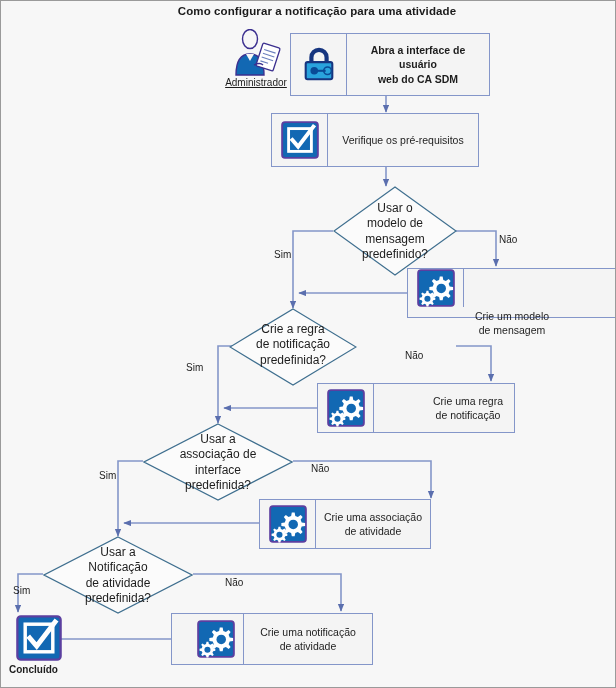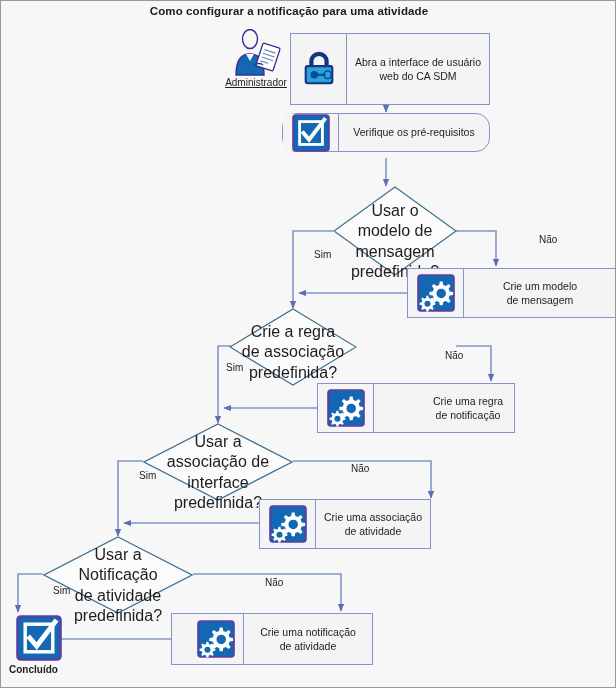--- a/index.html
+++ b/index.html
@@ -28,20 +28,21 @@
   .title {
     position: absolute;
     left: 0;
     top: 4px;
     width: 576px;
     text-align: center;
     font-size: 11.5px;
     font-weight: bold;
     color: #1a1a1a;
     letter-spacing: 0.1px;
+    padding-left: 28px;
   }
   
   .node-box {
     position: absolute;
     display: flex;
     align-items: stretch;
     background: #f4f4f4;
     border: 1px solid #8496c9;
     box-sizing: border-box;
   }
@@ -74,32 +75,31 @@
   }
   
   .diamond-wrap {
     position: absolute;
   }
   .diamond-text {
     position: absolute;
     left: 0;
     width: 100%;
     text-align: center;
-    font-size: 16px;
+    font-size: 12px;
     color: #1d1d1d;
     line-height: 1.28;
     pointer-events: none;
   }
   
   .edge-label {
     position: absolute;
     font-size: 10px;
     color: #1d1d1d;
     white-space: nowrap;
-    margin-left: 40px;
   }
   
   .term-node {
     position: absolute;
   }
   .term-caption {
     position: absolute;
     font-size: 10px;
     color: #1d1d1d;
     white-space: nowrap;
@@ -178,42 +178,42 @@
         <line x1="36" y1="26" x2="48" y2="26" stroke="#6a7fbd" stroke-width="1.1"></line>
         <line x1="36" y1="30" x2="48" y2="30" stroke="#6a7fbd" stroke-width="1.1"></line>
         <line x1="36" y1="34" x2="44" y2="34" stroke="#6a7fbd" stroke-width="1.1"></line>
       </g>
 
       <path d="M28,36 C32,34 35,34 37,36" fill="none" stroke="#3b2f8f" stroke-width="1.4"></path>
     </svg>
   </div>
   <div class="actor-caption" style="left:213px; top:76px; width:84px;">Administrador</div>
 
-  <div class="node-box" style="left:289px; top:32px; width:200px; height:72px;">
+  <div class="node-box" style="left:289px; top:32px; width:200px; height:63px;font-weight:bold;">
     <div class="node-icon-cell">
       <svg class="icon-sq" viewBox="0 0 40 40" xmlns="http://www.w3.org/2000/svg">
 
         <path d="M12,18 L12,12 A8,8 0 0 1 28,12 L28,18" fill="none" stroke="#16357f" stroke-width="4.4"></path>
 
         <rect x="6" y="17" width="28" height="18" rx="2" fill="#29a3dd" stroke="#16357f" stroke-width="2.2"></rect>
 
         <circle cx="15" cy="26" r="4" fill="#0a4b96"></circle>
         <rect x="15" y="25" width="12" height="2.2" fill="#0a4b96"></rect>
         <circle cx="29" cy="26" r="4" fill="none" stroke="#0a4b96" stroke-width="1.6"></circle>
       </svg>
     </div>
     <div class="node-label">
       <span>
         <span>Abra a interface de usuário</span><br>
         <span>web do CA SDM</span>
       </span>
     </div>
   </div>
 
-  <div class="node-box" style="left:281px; top:112px; width:208px; height:39px;border-radius:14px;">
+  <div class="node-box" style="left:270px; top:112px; width:208px; height:54px;">
     <div class="node-icon-cell">
       <svg class="icon-sq" viewBox="0 0 40 40" xmlns="http://www.w3.org/2000/svg">
         <rect x="1.2" y="1.2" width="37.6" height="37.6" rx="3" fill="#1268b3" stroke="#5b3fa0" stroke-width="2"></rect>
         <rect x="8" y="8" width="24" height="24" fill="none" stroke="#ffffff" stroke-width="3"></rect>
         <path d="M12,20 L18,27 L34,6" fill="none" stroke="#ffffff" stroke-width="4.2" stroke-linecap="square"></path>
       </svg>
     </div>
     <div class="node-label">Verifique os pré-requisitos</div>
   </div>
 
@@ -224,21 +224,21 @@
     <div class="diamond-text" style="top:15px;">
       <span>Usar o</span><br>
       <span>modelo de</span><br>
       <span>mensagem</span><br>
       <span>predefinido?</span>
     </div>
   </div>
   <div class="edge-label" style="left:273px; top:248px;">Sim</div>
   <div class="edge-label" style="left:498px; top:233px;">Não</div>
 
-  <div class="node-box" style="left:406px; top:267px; width:210px; height:50px;">
+  <div class="node-box" style="left:406px; top:267px; width:210px; height:50px;flex-direction:column;">
     <div class="node-icon-cell">
       <svg class="icon-sq" viewBox="0 0 40 40" xmlns="http://www.w3.org/2000/svg">
         <rect x="1.2" y="1.2" width="37.6" height="37.6" rx="3" fill="#1268b3" stroke="#5b3fa0" stroke-width="2"></rect>
         <g fill="#ffffff">
           <path d="M24,8 L27,8 L27.7,11.6 L30.4,12.7 L33.3,10.6 L35.4,12.7 L33.3,15.6 L34.4,18.3 L38,19 L38,22 L34.4,22.7 L33.3,25.4 L35.4,28.3 L33.3,30.4 L30.4,28.3 L27.7,29.4 L27,33 L24,33 L23.3,29.4 L20.6,28.3 L17.7,30.4 L15.6,28.3 L17.7,25.4 L16.6,22.7 L13,22 L13,19 L16.6,18.3 L17.7,15.6 L15.6,12.7 L17.7,10.6 L20.6,12.7 L23.3,11.6 Z"></path>
           <circle cx="25.5" cy="20.5" r="5" fill="#1268b3"></circle>
         </g>
         <g fill="#ffffff">
           <path d="M10,23 L12,23 L12.5,25.3 L14.3,26 L16.2,24.7 L17.6,26.1 L16.3,28 L17,29.8 L19.3,30.3 L19.3,32.3 L17,32.8 L16.3,34.6 L17.6,36.5 L16.2,37.9 L14.3,36.6 L12.5,37.3 L12,39.6 L10,39.6 L9.5,37.3 L7.7,36.6 L5.8,37.9 L4.4,36.5 L5.7,34.6 L5,32.8 L2.7,32.3 L2.7,30.3 L5,29.8 L5.7,28 L4.4,26.1 L5.8,24.7 L7.7,26 L9.5,25.3 Z"></path>
           <circle cx="11" cy="31.3" r="3.2" fill="#1268b3"></circle>
@@ -252,21 +252,21 @@
       </span>
     </div>
   </div>
 
   <div class="diamond-wrap" style="left:228px; top:307px; width:128px; height:78px;">
     <svg width="128" height="78" viewBox="0 0 128 78" xmlns="http://www.w3.org/2000/svg">
       <polygon points="64,1 127,39 64,77 1,39" fill="#fbfbfb" stroke="#3f6f8f" stroke-width="1.2"></polygon>
     </svg>
     <div class="diamond-text" style="top:14px;">
       <span>Crie a regra</span><br>
-      <span>de associação</span><br>
+      <span>de notificação</span><br>
       <span>predefinida?</span>
     </div>
   </div>
   <div class="edge-label" style="left:185px; top:361px;">Sim</div>
   <div class="edge-label" style="left:404px; top:349px;">Não</div>
 
   <div class="node-box" style="left:316px; top:382px; width:198px; height:50px;gap:48px;">
     <div class="node-icon-cell">
       <svg class="icon-sq" viewBox="0 0 40 40" xmlns="http://www.w3.org/2000/svg">
         <rect x="1.2" y="1.2" width="37.6" height="37.6" rx="3" fill="#1268b3" stroke="#5b3fa0" stroke-width="2"></rect>

